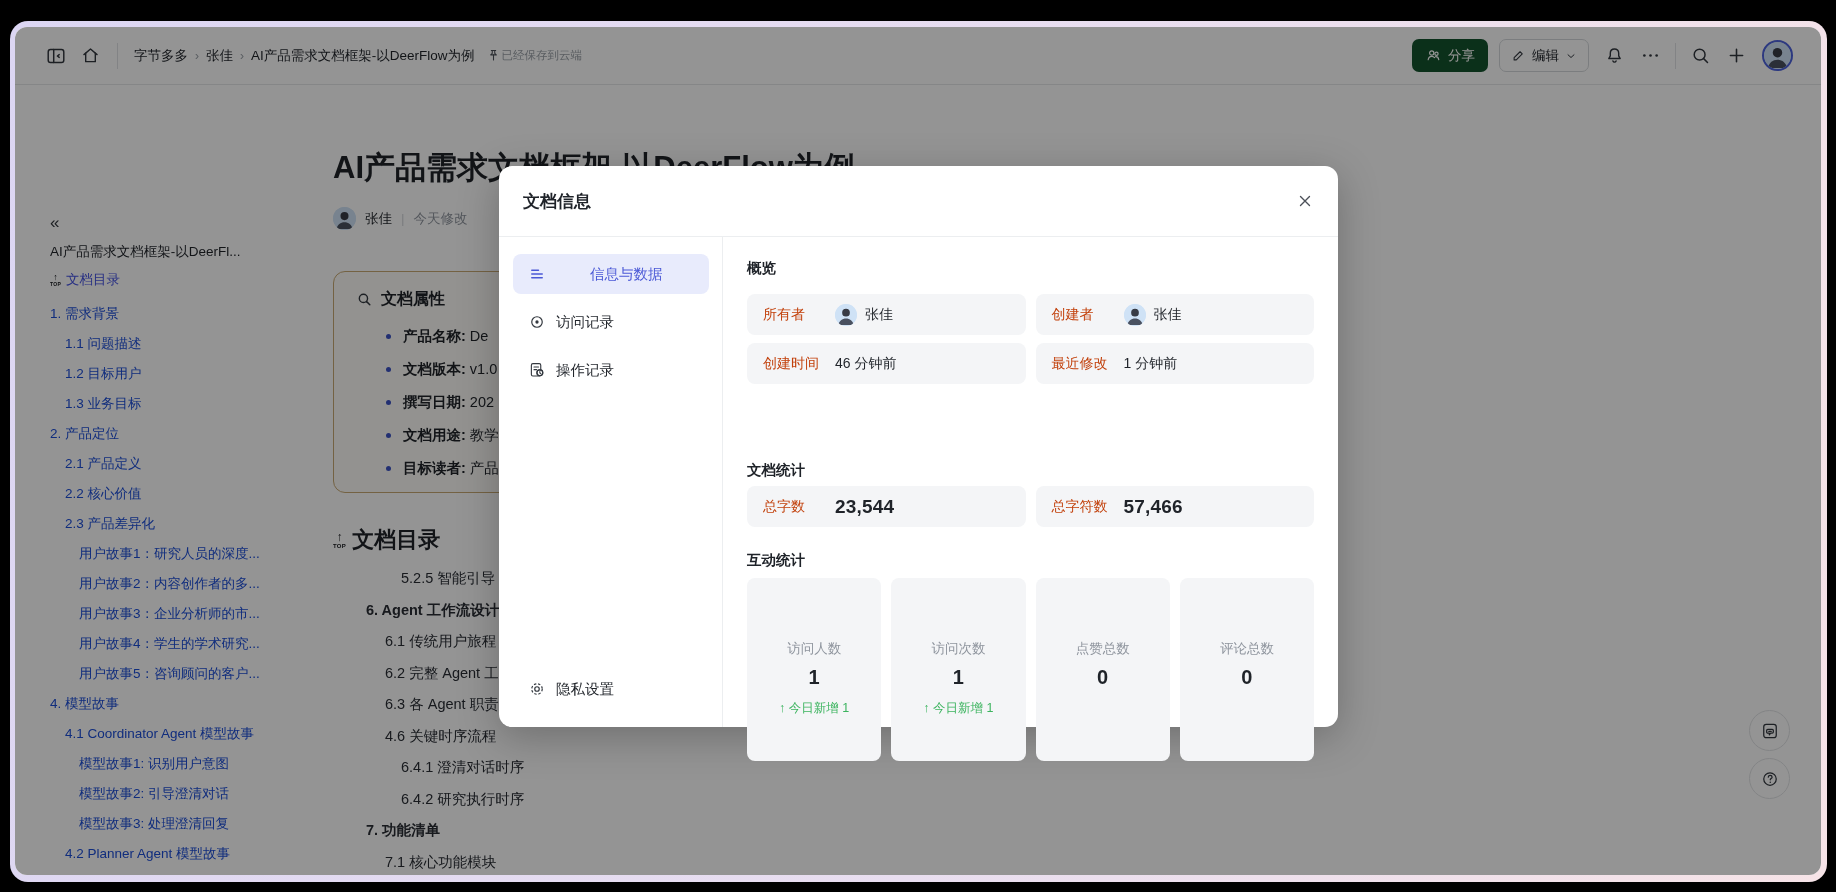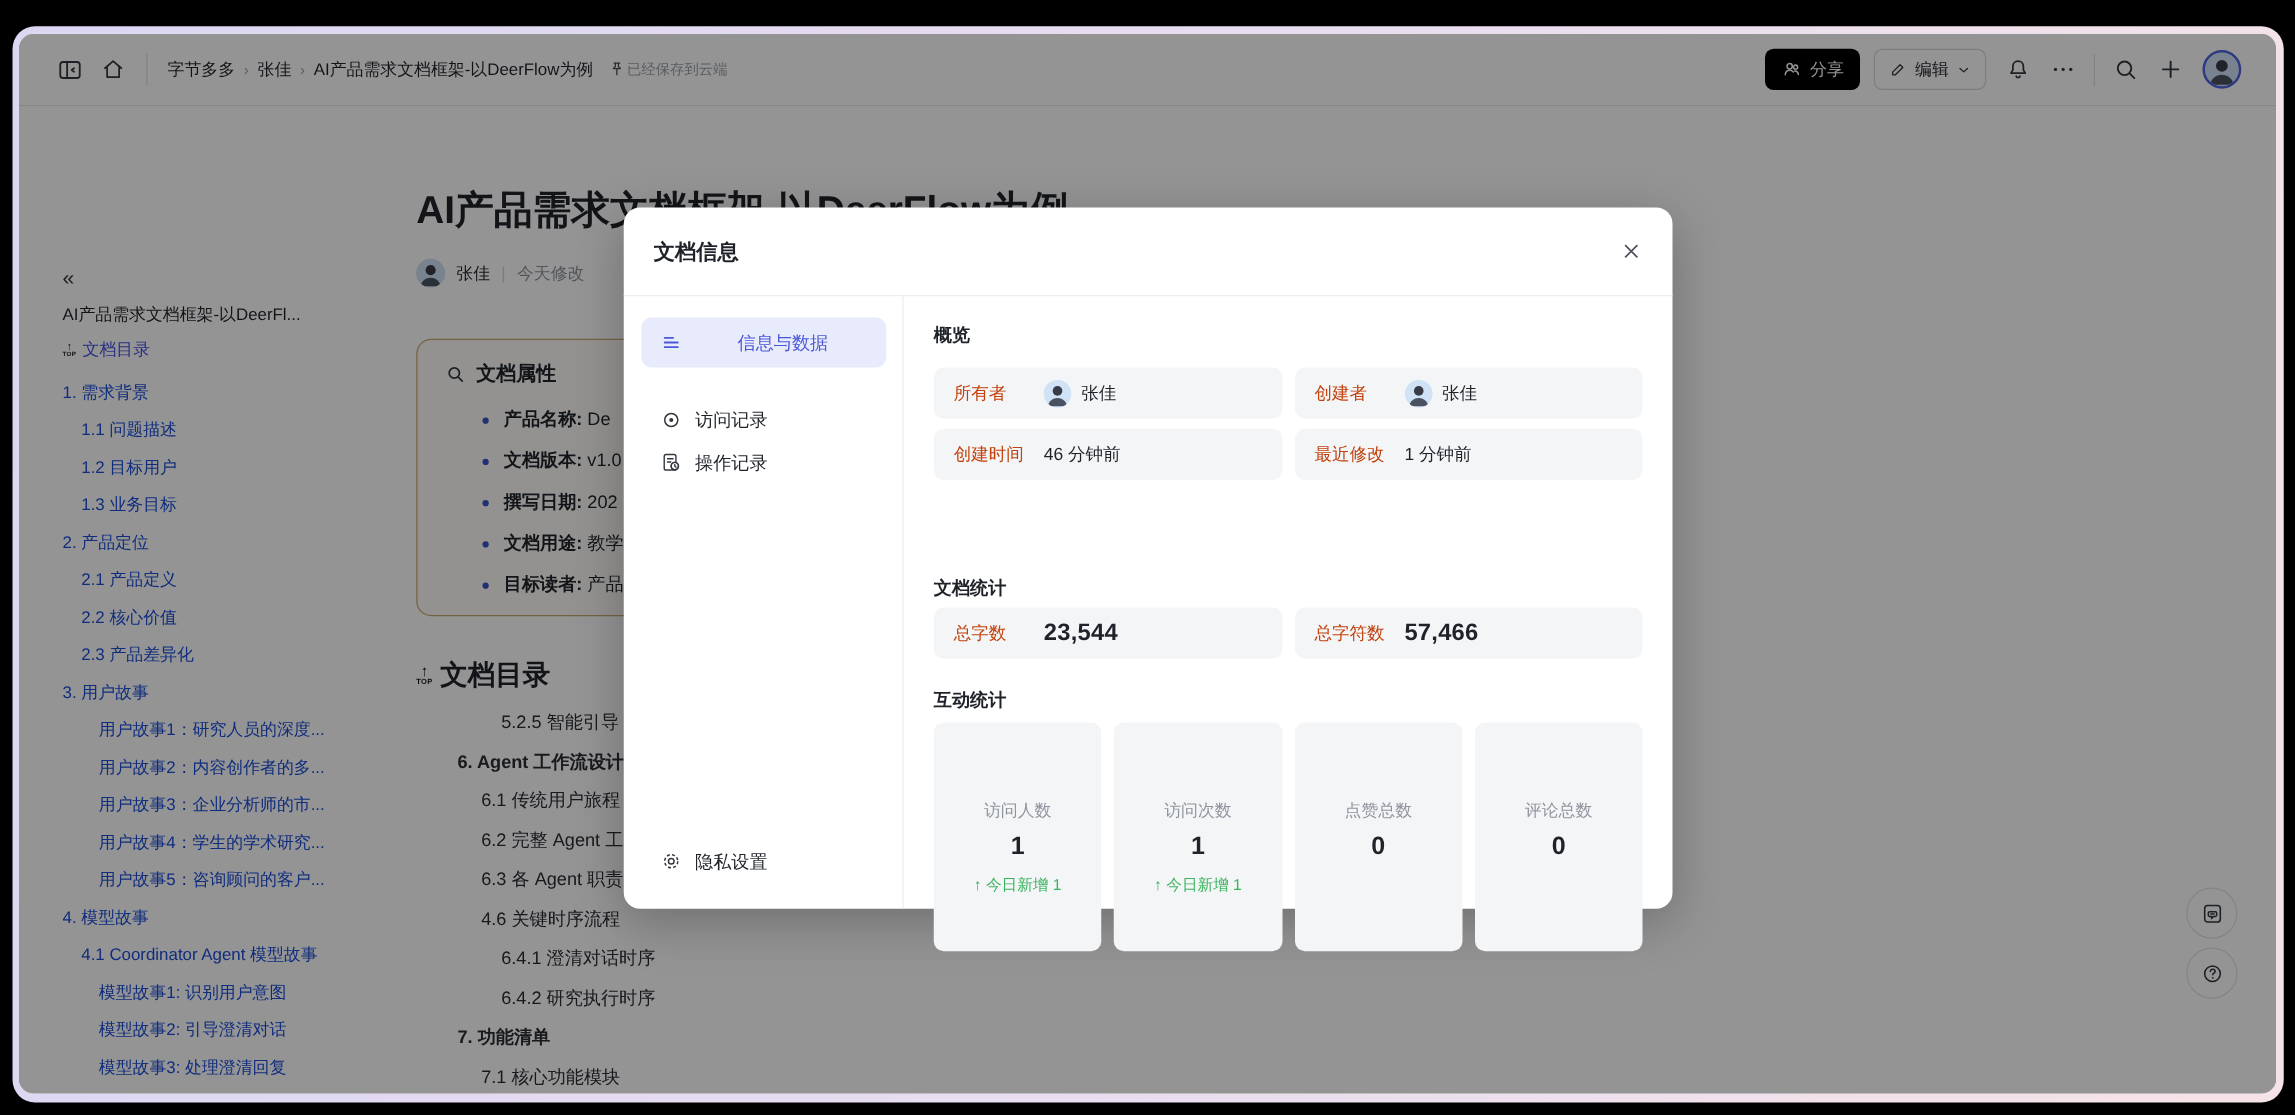--- a/index.html
+++ b/index.html
@@ -15,21 +15,21 @@
   .ico { display:inline-flex; align-items:center; justify-content:center; color:#33383f; }
   .ico svg { display:block; }
   .tb-ico { width:26px; height:26px; border-radius:6px; }
   .tb-div { width:1px; height:26px; background:#e0e2e5; margin:0 14px; }
   .crumb-block { display:flex; flex-direction:row; gap:1px; margin-left:2px; }
   .crumb-row { display:flex; align-items:center; gap:7px; font-size:13.5px; color:#1f2329; }
   .crumb-sep { color:#9ba1a8; font-size:12px; }
   .crumb-status { font-size:11.5px; color:#9ba1a8; margin-top:1px; }
   .pin-ico { color:#4b5058; margin-left:4px; }
   .tb-right { margin-left:auto; display:flex; align-items:center; }
-  .share-btn { display:flex; align-items:center; gap:6px; height:33px; padding:0 13px; border-radius:7px; background:#000000; color:#fff; font-size:13.5px; cursor:pointer; }
+  .share-btn { display:flex; align-items:center; gap:6px; height:33px; padding:0 13px; border-radius:7px; background:#14532d; color:#fff; font-size:13.5px; cursor:pointer; }
   .edit-btn { display:flex; align-items:center; gap:6px; height:33px; padding:0 11px; border-radius:7px; border:1px solid #d5d8db; color:#1f2329; font-size:13.5px; margin-left:11px; cursor:pointer; background:#fff; }
   .tb-right .plain { margin-left:15px; cursor:pointer; }
   .avatar { border-radius:50%; overflow:hidden; display:inline-block; background:#cfe2f6; }
   .avatar svg { display:block; width:100%; height:100%; }
   .tb-avatar { width:31px; height:31px; border:2px solid #4e63dd; margin-left:15px; cursor:pointer; }
 
   
   .side { position:absolute; left:0; top:58px; width:305px; bottom:0; background:#fff; }
   .collapse { position:absolute; left:35px; top:128px; font-size:17px; color:#33383f; cursor:pointer; letter-spacing:-1px; }
   .side-title { position:absolute; left:35px; top:158px; font-size:13.5px; color:#1f2329; white-space:nowrap; }
@@ -205,21 +205,20 @@
       </div>
       <div class="side-list" id="side-list">
           <div class="side-item lvl-0">1. 需求背景</div>
           <div class="side-item lvl-1">1.1 问题描述</div>
           <div class="side-item lvl-1">1.2 目标用户</div>
           <div class="side-item lvl-1">1.3 业务目标</div>
           <div class="side-item lvl-0">2. 产品定位</div>
           <div class="side-item lvl-1">2.1 产品定义</div>
           <div class="side-item lvl-1">2.2 核心价值</div>
           <div class="side-item lvl-1">2.3 产品差异化</div>
-          <div class="side-item lvl-0">3. 用户故事</div>
           <div class="side-item lvl-2">用户故事1：研究人员的深度...</div>
           <div class="side-item lvl-2">用户故事2：内容创作者的多...</div>
           <div class="side-item lvl-2">用户故事3：企业分析师的市...</div>
           <div class="side-item lvl-2">用户故事4：学生的学术研究...</div>
           <div class="side-item lvl-2">用户故事5：咨询顾问的客户...</div>
           <div class="side-item lvl-0">4. 模型故事</div>
           <div class="side-item lvl-1">4.1 Coordinator Agent 模型故事</div>
           <div class="side-item lvl-2">模型故事1: 识别用户意图</div>
           <div class="side-item lvl-2">模型故事2: 引导澄清对话</div>
           <div class="side-item lvl-2">模型故事3: 处理澄清回复</div>
@@ -340,21 +339,21 @@
           <span>隐私设置</span>
         </div>
       <div class="nav-item sel" style="top: 17px; gap: 44px;">
             <span class="ico">
               <svg width="18" height="18" viewBox="0 0 24 24" fill="none" stroke="currentColor" stroke-width="1.9" stroke-linecap="round">
                 <path d="M5 7h9M5 12h14M5 17h14"></path>
               </svg>
             </span>
             <span>信息与数据</span>
           </div>
-          <div class="nav-item" style="top: 79px;">
+          <div class="nav-item" style="top: 65px;">
             <span class="ico">
               <svg width="18" height="18" viewBox="0 0 24 24" fill="none" stroke="currentColor" stroke-width="1.6">
                 <circle cx="12" cy="12" r="7"></circle>
                 <circle cx="12" cy="12" r="2.2" fill="currentColor" stroke="none"></circle>
               </svg>
             </span>
             <span>访问记录</span>
           </div>
           <div class="nav-item" style="top: 113px;">
             <span class="ico">

